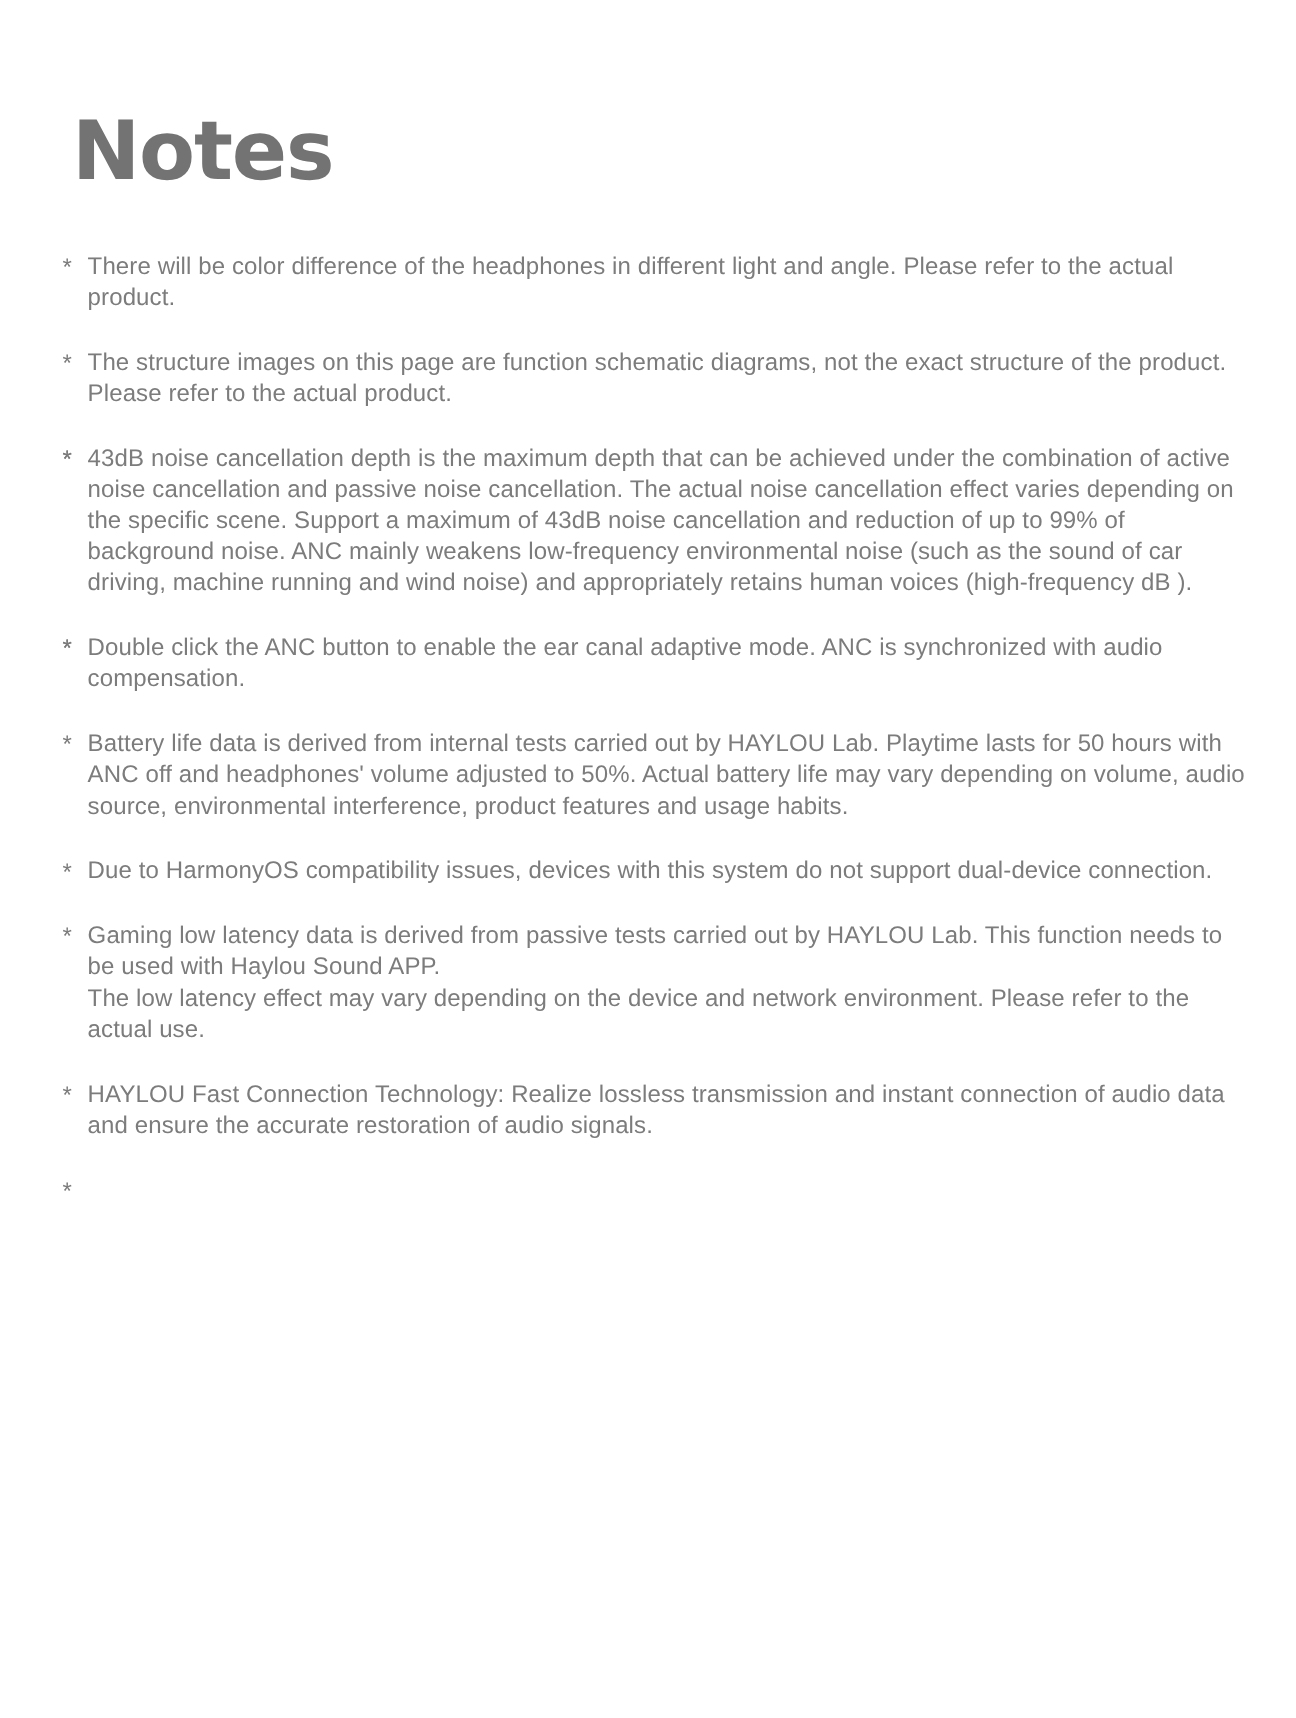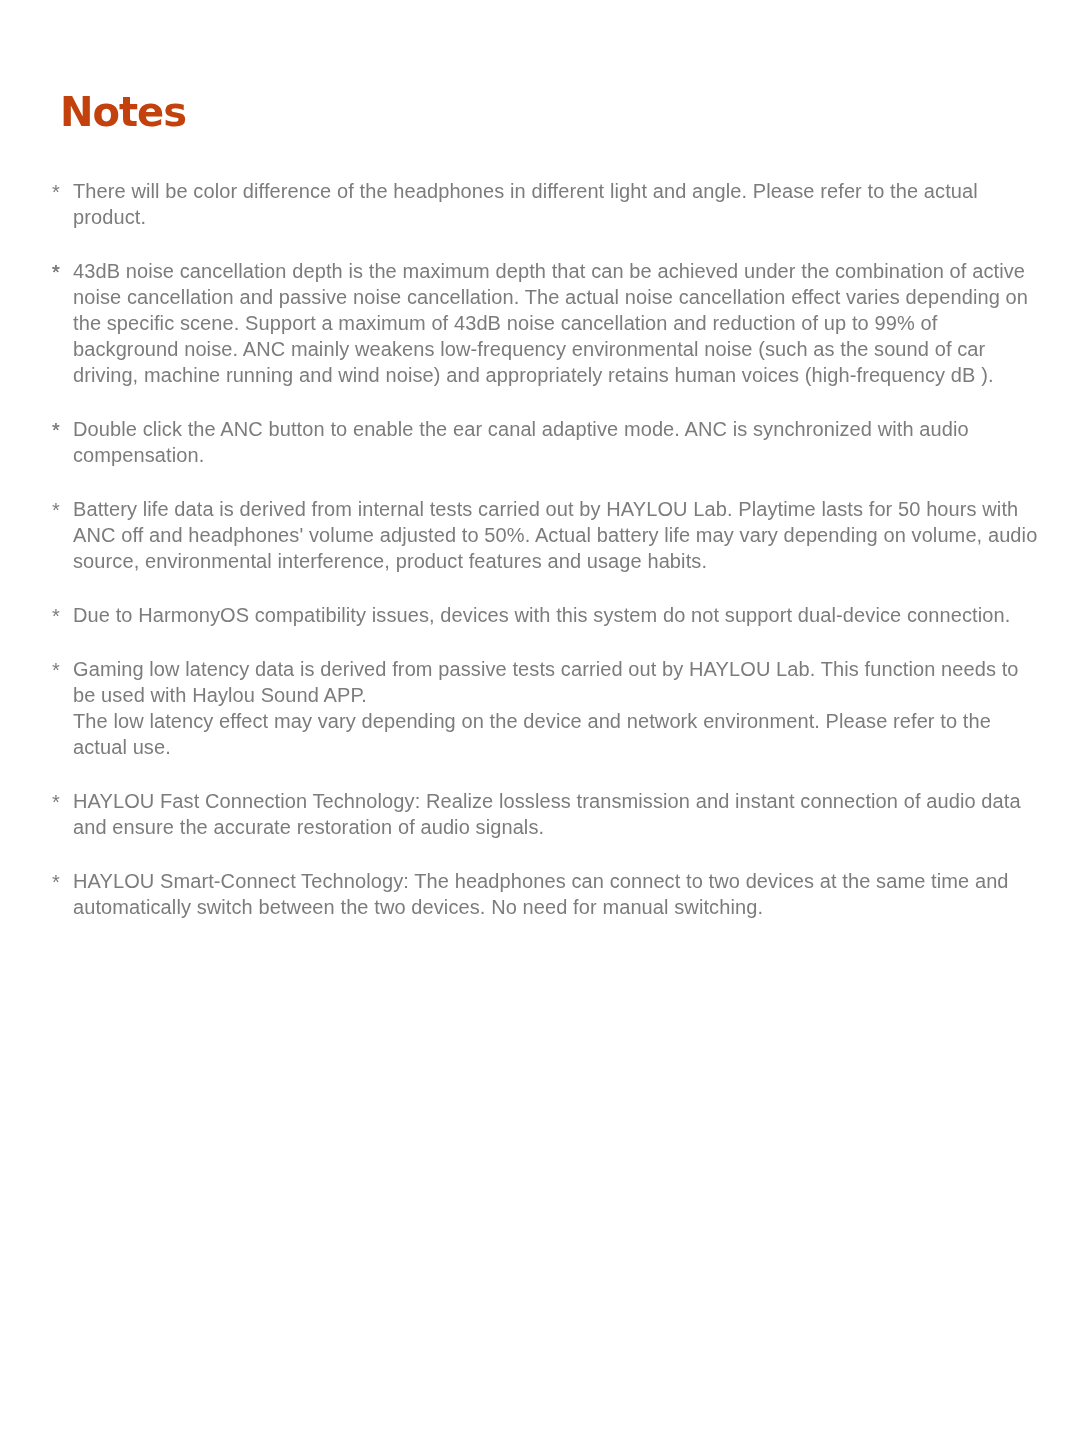--- a/index.html
+++ b/index.html
@@ -11,25 +11,25 @@
     overflow: hidden;
   }
   .page {
     width: 1080px;
     height: 1432px;
     background: #ffffff;
     padding: 90px 42px 0 52px;
   }
   h1.page-title {
     font-family: "DejaVu Sans", "Liberation Sans", sans-serif;
-    font-size: 40px;
+    font-size: 68px;
     line-height: 1.1;
     font-weight: bold;
     letter-spacing: -1px;
-    color: #c2410c;
+    color: #737373;
     margin-left: 8px;
     margin-bottom: 44px;
   }
   .notes-list {
     max-width: 990px;
   }
   .note {
     position: relative;
     padding-left: 21px;
     margin-bottom: 28px;
@@ -54,20 +54,21 @@
 <main class="page">
   <h1 class="page-title">Notes</h1>
 
   <section class="notes-list">
     <p class="note">
       <span class="star">*</span>
       <span class="note-text">There will be color difference of the headphones in different light and angle. Please refer to the actual product.</span>
     </p>
     <p class="note">
       <span class="star">*</span>
+      <span class="note-text">The structure images on this page are function schematic diagrams, not the exact structure of the product. Please refer to the actual product.</span>
     </p>
     <p class="note">
       <span class="star">*</span>
     </p>
     <p class="note">
       <span class="star">*</span>
       <span class="note-text">43dB noise cancellation depth is the maximum depth that can be achieved under the combination of active noise cancellation and passive noise cancellation. The actual noise cancellation effect varies depending on the specific scene. Support a maximum of 43dB noise cancellation and reduction of up to 99% of background noise. ANC mainly weakens low-frequency environmental noise (such as the sound of car driving, machine running and wind noise) and appropriately retains human voices (high-frequency dB ).</span>
     </p>
     <p class="note">
       <span class="star">*</span>
@@ -88,16 +89,15 @@
       <span class="star">*</span>
       <span class="note-text">Gaming low latency data is derived from passive tests carried out by HAYLOU Lab. This function needs to be used with Haylou Sound APP.
 The low latency effect may vary depending on the device and network environment. Please refer to the actual use.</span>
     </p>
     <p class="note">
       <span class="star">*</span>
       <span class="note-text">HAYLOU Fast Connection Technology: Realize lossless transmission and instant connection of audio data and ensure the accurate restoration of audio signals.</span>
     </p>
     <p class="note">
       <span class="star">*</span>
-      <span class="note-text">HAYLOU Smart-Connect Technology: The headphones can connect to two devices at the same time and automatically switch between the two devices. No need for manual switching.</span>
     </p>
   </section>
 </main>
 
 </body></html>

